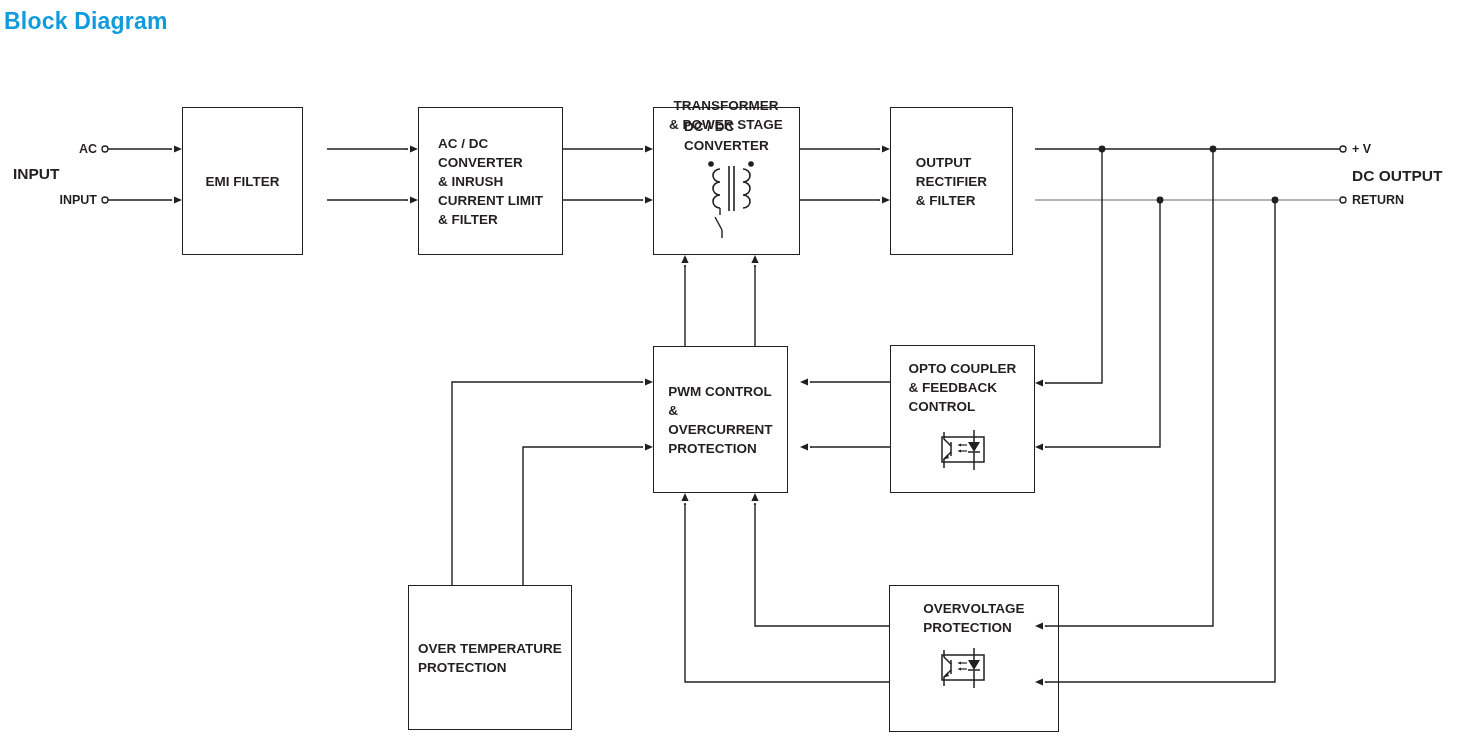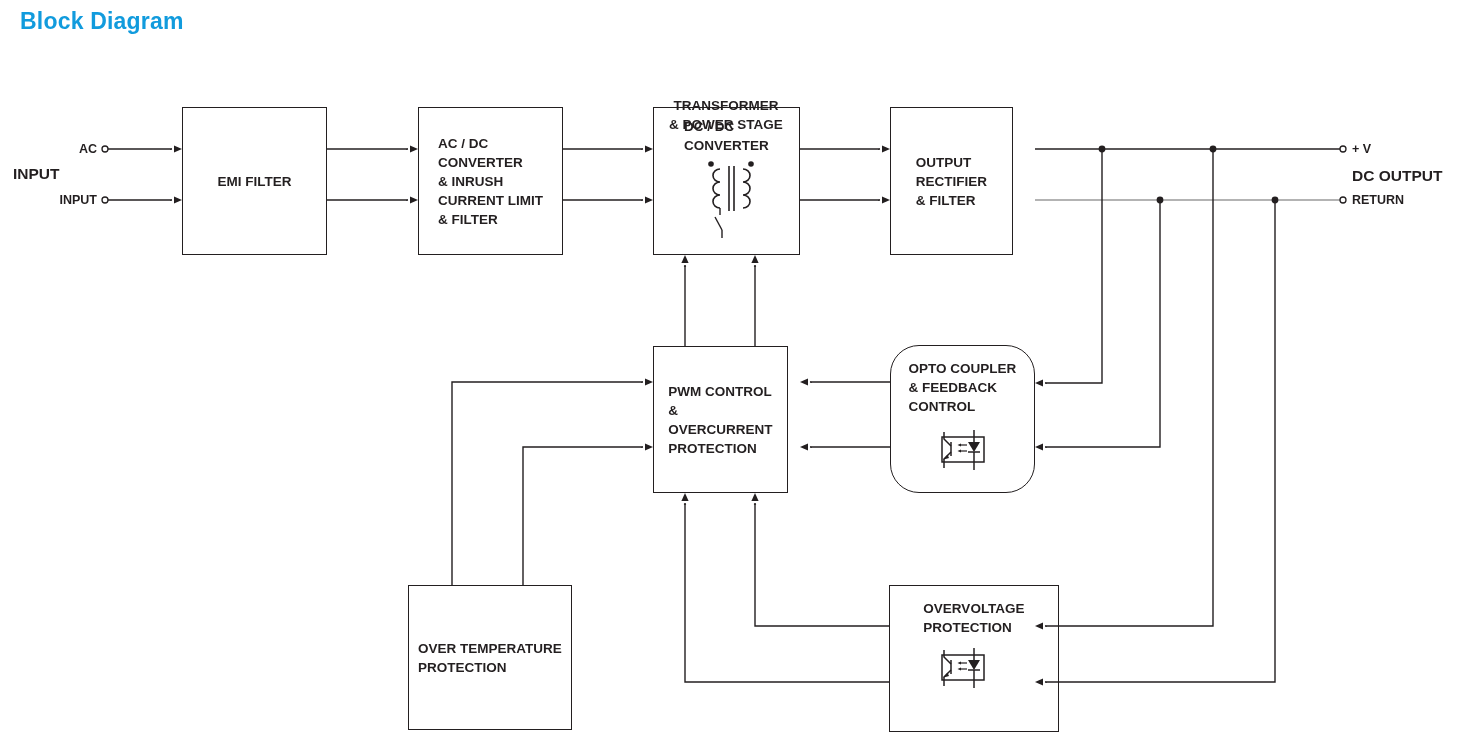--- a/index.html
+++ b/index.html
@@ -6,21 +6,21 @@
   #canvas{
     position:relative;
     width:1465px;height:750px;
     background:#ffffff;
     font-family:"Liberation Sans","DejaVu Sans",sans-serif;
     color:#231f20;
     overflow:hidden;
   }
   .abs{position:absolute;}
   #page-title{
-    left:20px;top:8px;
+    left:4px;top:8px;
     font-size:23px;font-weight:700;color:#119BDD;
     letter-spacing:0.2px;
   }
   .block{
     position:absolute;
     border:1.5px solid #231f20;
     box-sizing:border-box;
     background:transparent;
     display:flex;flex-direction:column;align-items:center;
   }
@@ -53,21 +53,21 @@
 &amp; POWER STAGE</div>
 
   <div class="abs port-label ra" style="left:20px;top:142px;width:77px;">AC</div>
   <div class="abs side-heading" style="left:13px;top:165px;">INPUT</div>
   <div class="abs port-label ra" style="left:20px;top:193px;width:77px;">INPUT</div>
 
   <div class="abs port-label" style="left:1352px;top:142px;">+ V</div>
   <div class="abs side-heading" style="left:1352px;top:167px;">DC OUTPUT</div>
   <div class="abs port-label" style="left:1352px;top:193px;">RETURN</div>
 
-  <div class="block center" style="left:182px;top:107px;width:145px;height:148px;">
+  <div class="block center" style="left:182px;top:107px;width:121px;height:148px;">
     <div class="block-label">EMI FILTER</div>
   </div>
 
   <div class="block center" style="left:418px;top:107px;width:145px;height:148px;">
     <div class="block-label">AC / DC
 CONVERTER
 &amp; INRUSH
 CURRENT LIMIT
 &amp; FILTER</div>
   </div>
@@ -83,21 +83,21 @@
 &amp; FILTER</div>
   </div>
 
   <div class="block center" style="left:653px;top:346px;width:135px;height:147px;">
     <div class="block-label">PWM CONTROL
 &amp;
 OVERCURRENT
 PROTECTION</div>
   </div>
 
-  <div class="block" style="left:890px;top:345px;width:145px;height:148px;padding-top:13px;border-radius:29px;">
+  <div class="block" style="left:890px;top:345px;width:145px;height:148px;padding-top:13px;">
     <div class="block-label">OPTO COUPLER
 &amp; FEEDBACK
 CONTROL</div>
   </div>
 
   <div class="block center" style="left:408px;top:585px;width:164px;height:145px;">
     <div class="block-label">OVER TEMPERATURE
 PROTECTION</div>
   </div>
 

